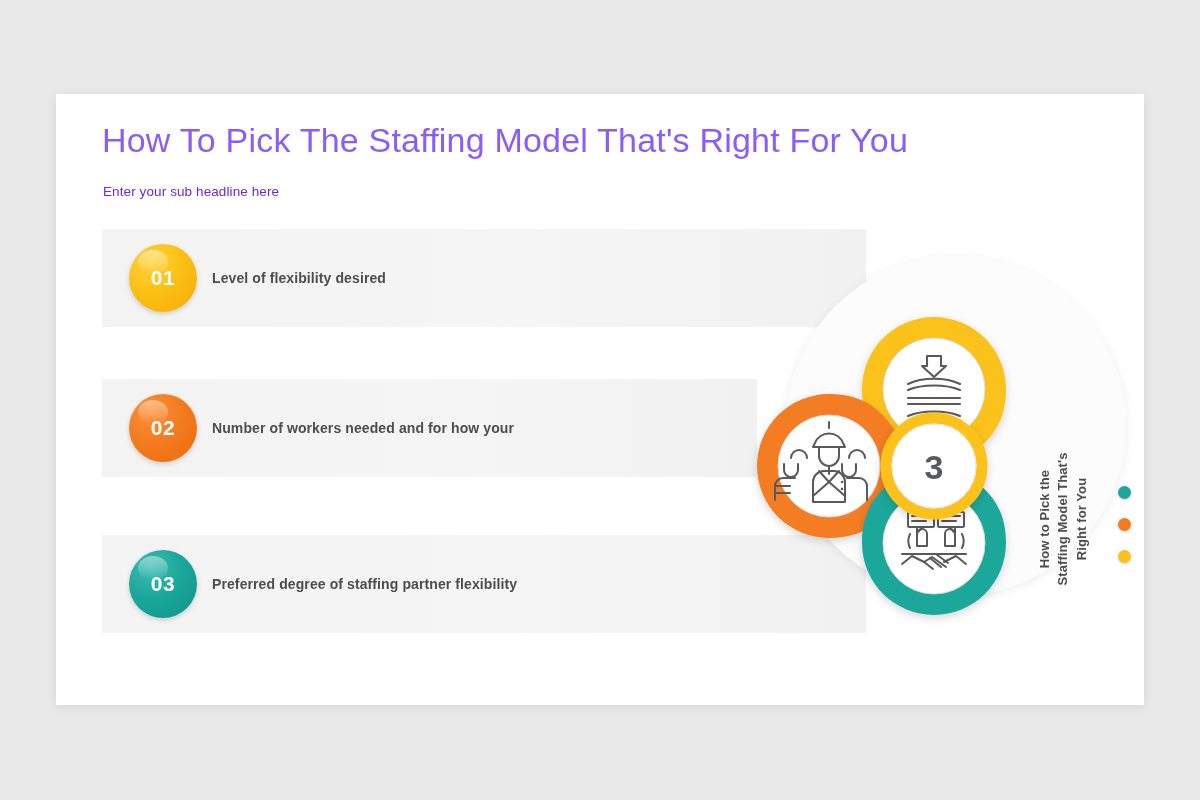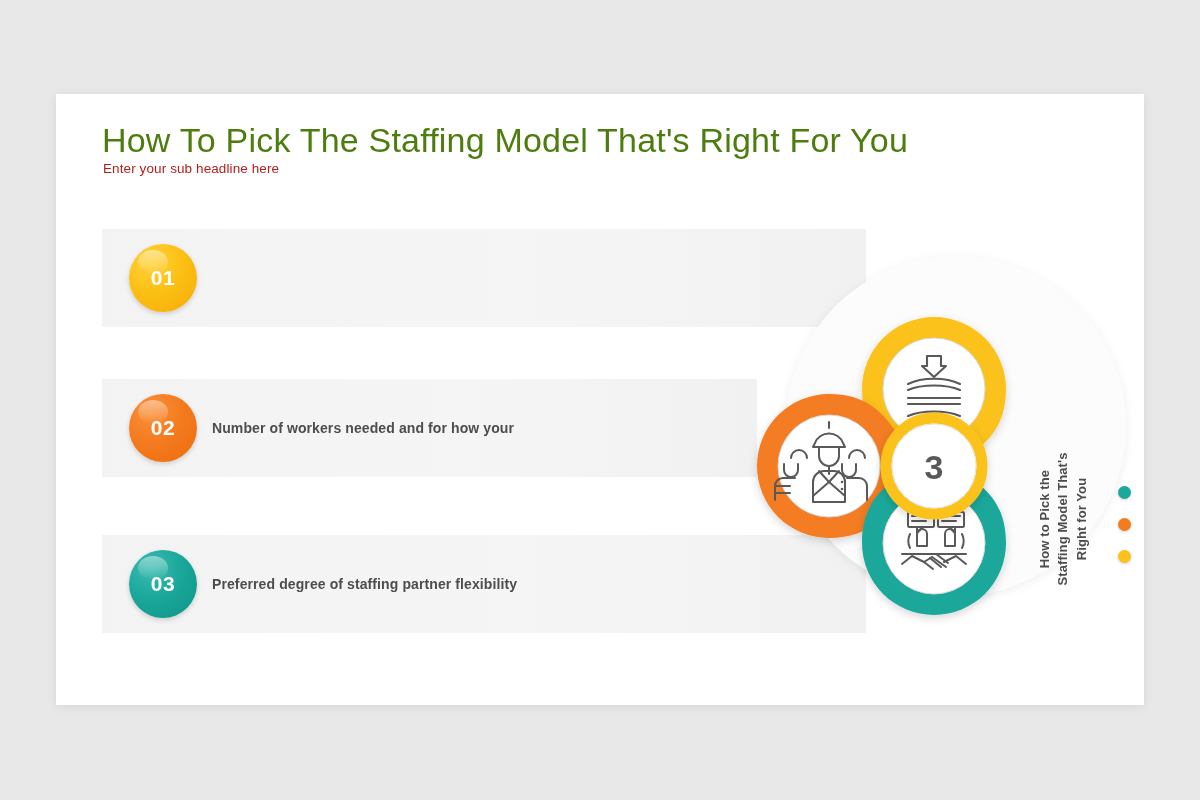--- a/index.html
+++ b/index.html
@@ -32,31 +32,31 @@
     overflow: hidden;
   }
 
   
   .slide-title {
     position: absolute;
     left: 46px;
     top: 27px;
     font-size: 34px;
     font-weight: 400;
-    color: #4d7c0f;
+    color: #8b5cf6;
     letter-spacing: 0.2px;
     white-space: nowrap;
   }
   .slide-subtitle {
     position: absolute;
     left: 47px;
-    top: 67px;
+    top: 90px;
     font-size: 13.5px;
     font-weight: 400;
-    color: #b91c1c;
+    color: #6d28d9;
     letter-spacing: 0.1px;
     white-space: nowrap;
   }
 
   
   .row-list {
     position: absolute;
     left: 46px;
     top: 135px;
     width: 1000px;
@@ -178,20 +178,21 @@
 <div class="slide-stage">
   <div class="slide-card">
 
     <div class="slide-title">How To Pick The Staffing Model That's Right For You</div>
     <div class="slide-subtitle">Enter your sub headline here</div>
 
     <div class="row-list">
 
       <div class="info-row row-0">
         <div class="row-badge badge-yellow">01</div>
+        <div class="row-label">Level of flexibility desired</div>
       </div>
 
       <div class="info-row row-1">
         <div class="row-badge badge-orange">02</div>
         <div class="row-label">Number of workers needed and for how your</div>
       </div>
 
       <div class="info-row row-2">
         <div class="row-badge badge-teal">03</div>
         <div class="row-label">Preferred degree of staffing partner flexibility</div>

